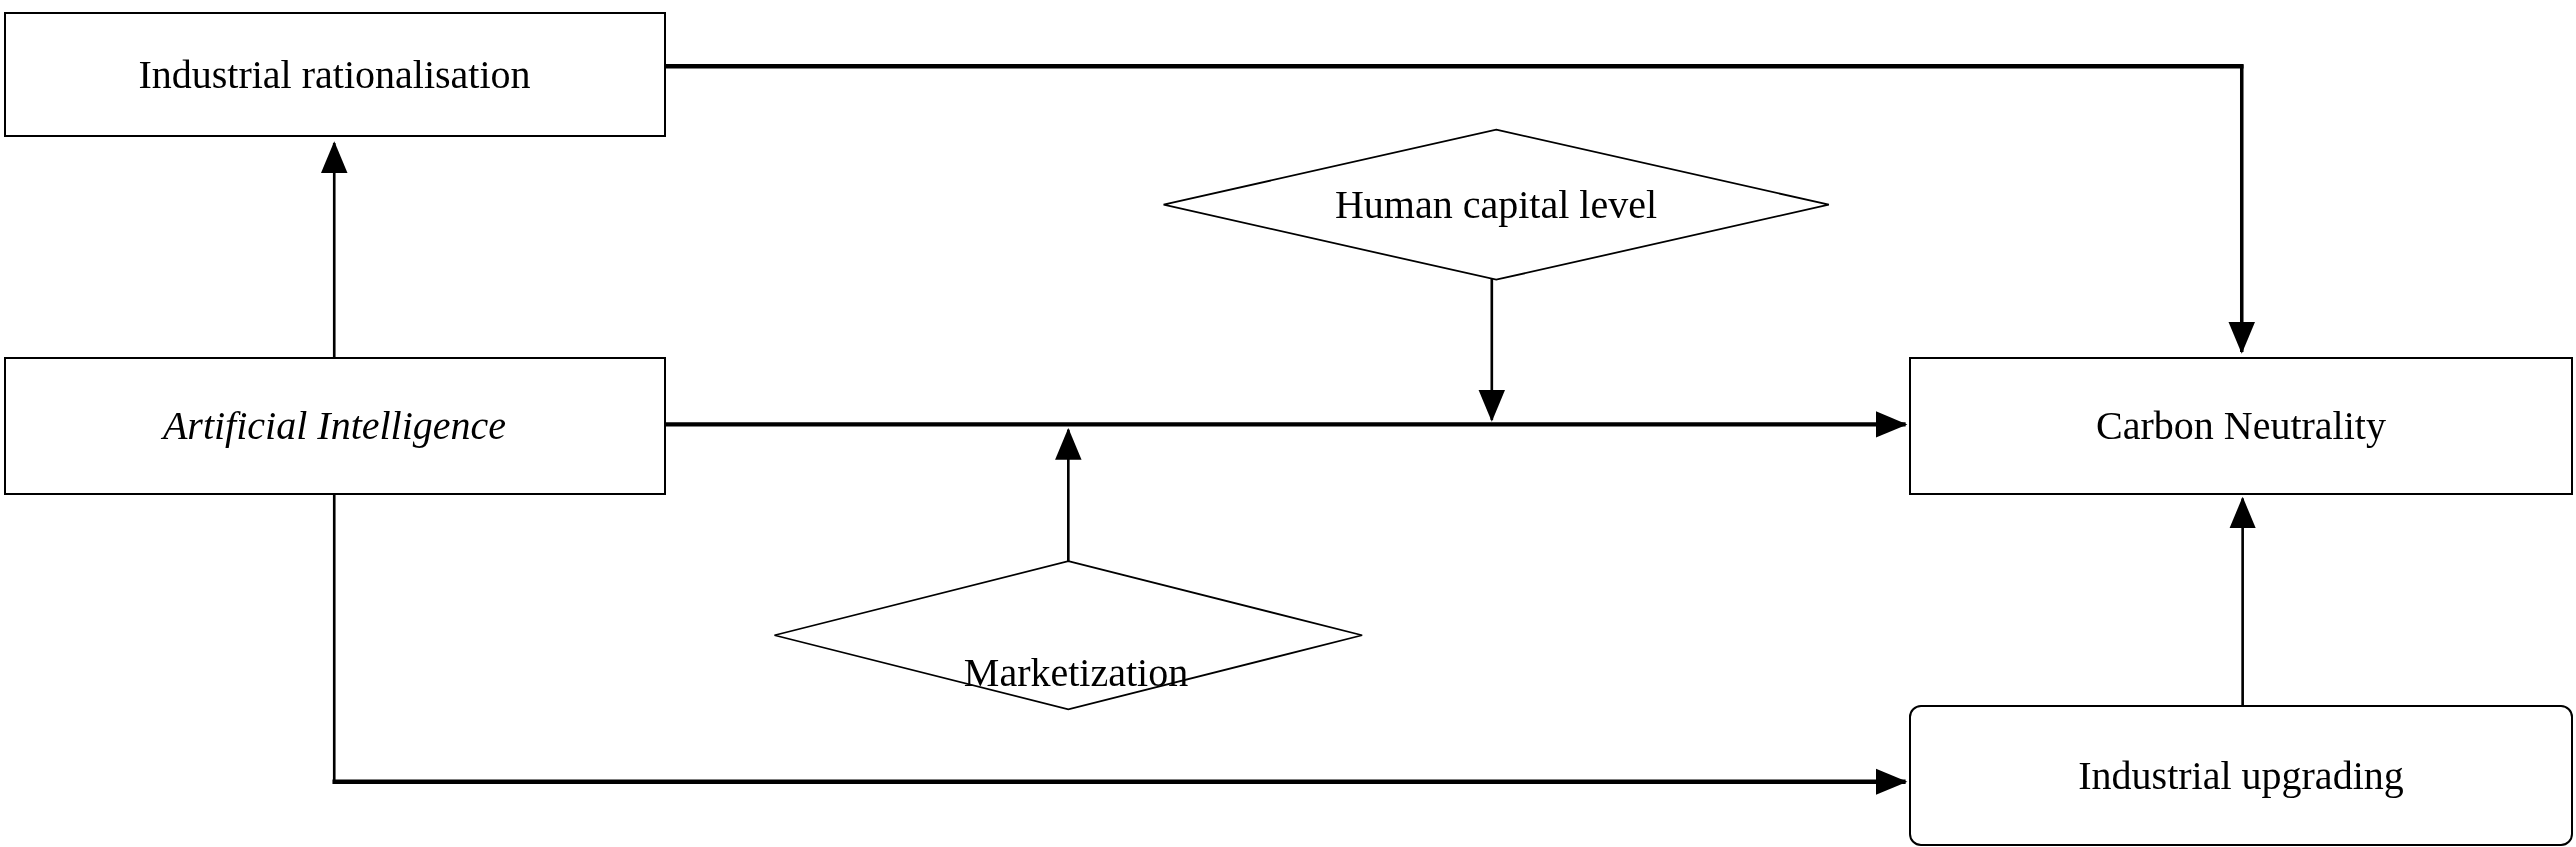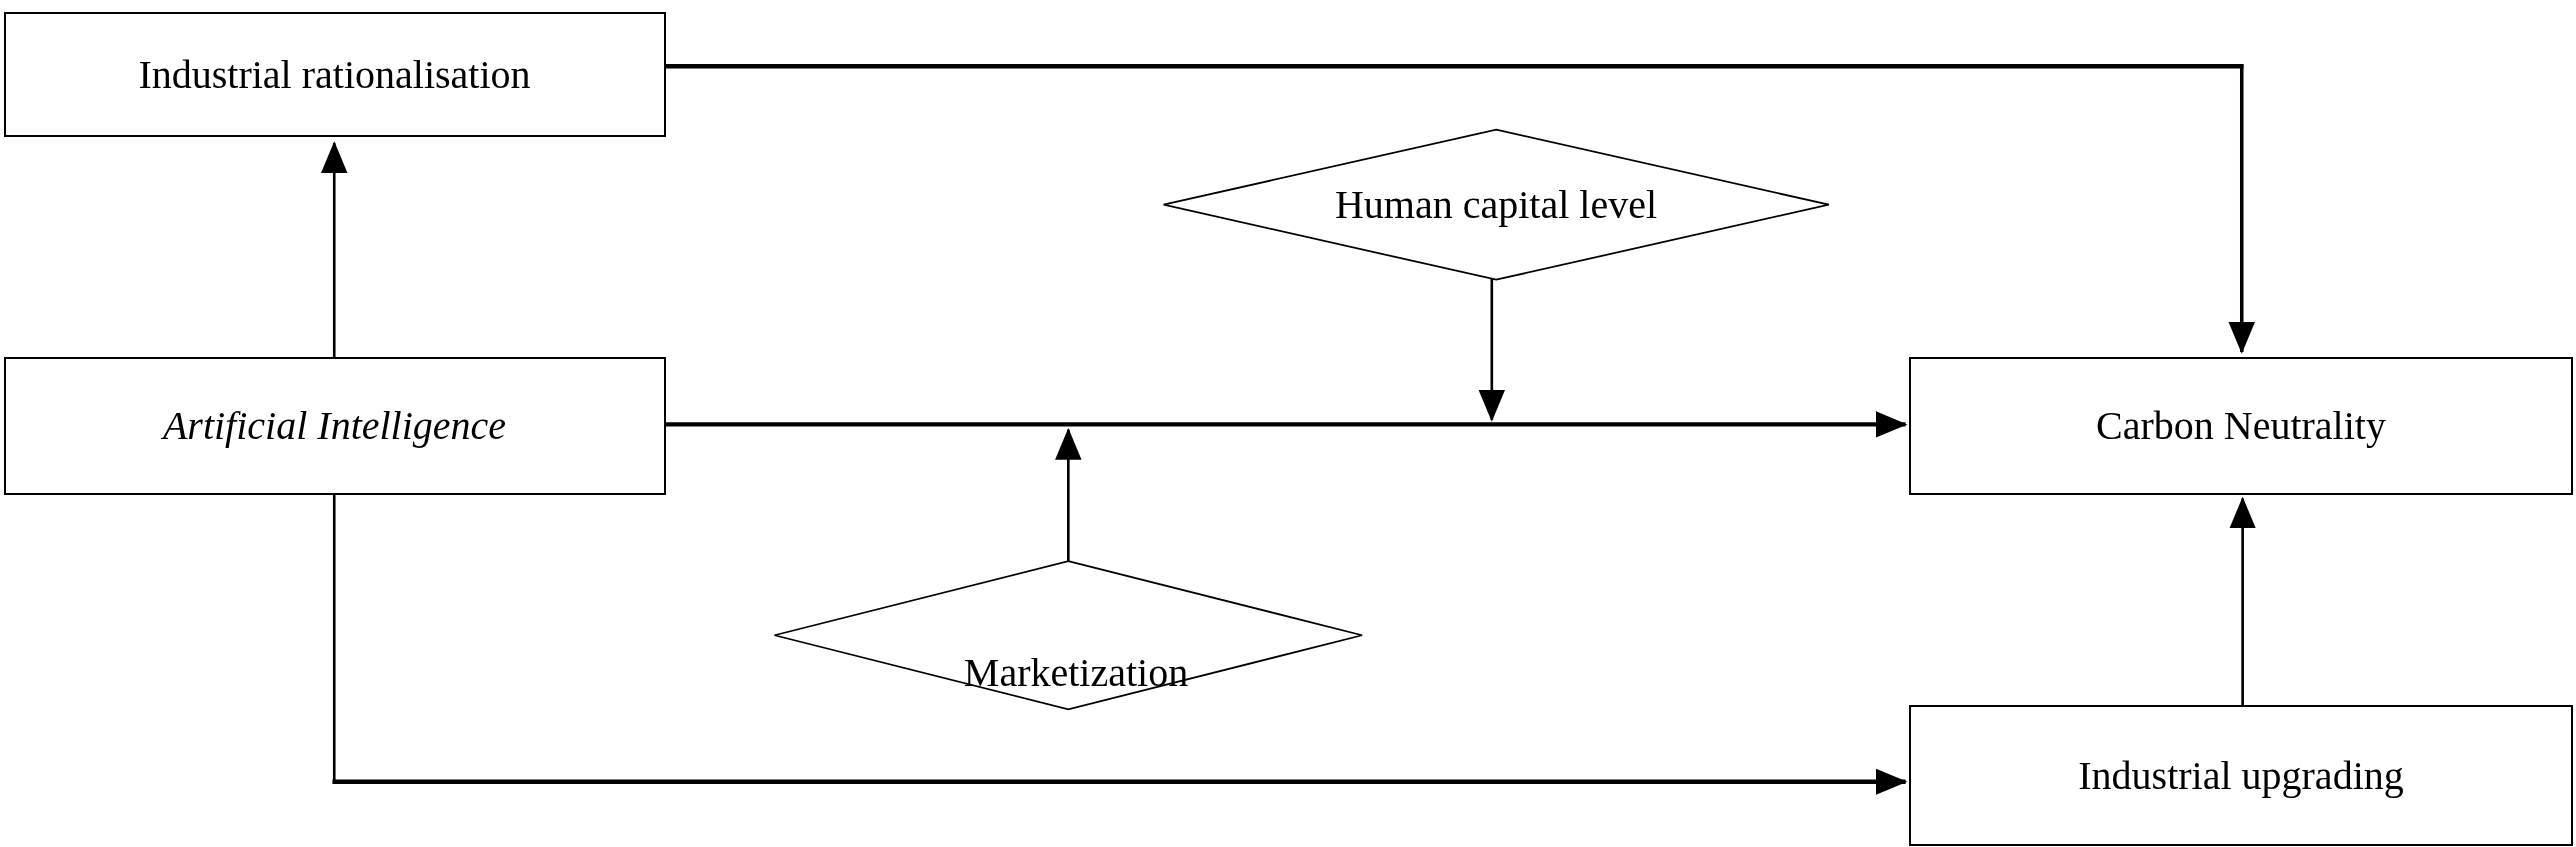--- a/index.html
+++ b/index.html
@@ -43,21 +43,21 @@
     transform: translate(-50%, -50%);
     font-size: 40px;
     line-height: 1.1;
     color: #000000;
     white-space: nowrap;
   }
   
   .node-industrial-rationalisation { left: 3.5px;    top: 12.4px;  width: 662px; height: 125px; }
   .node-artificial-intelligence    { left: 3.5px;    top: 357px; width: 662px; height: 138px; font-style: italic; }
   .node-carbon-neutrality          { left: 1909px; top: 357px; width: 664px; height: 138px; }
-  .node-industrial-upgrading       { left: 1909px; top: 705px; width: 664px; height: 141px; }
+  .node-industrial-upgrading       { left: 1909px; top: 705px; width: 664px; height: 141px; border-radius: 12px; }
   .label-human-capital  { left: 1496px; top: 205px; }
   .label-marketization  { left: 1076px; top: 636px; margin-top: 37px; }
 </style>
 </head>
 <body>
 
 <div class="canvas">
 
   <svg class="edges-svg" viewBox="0 0 2918 960" xmlns="http://www.w3.org/2000/svg">
     <defs>

